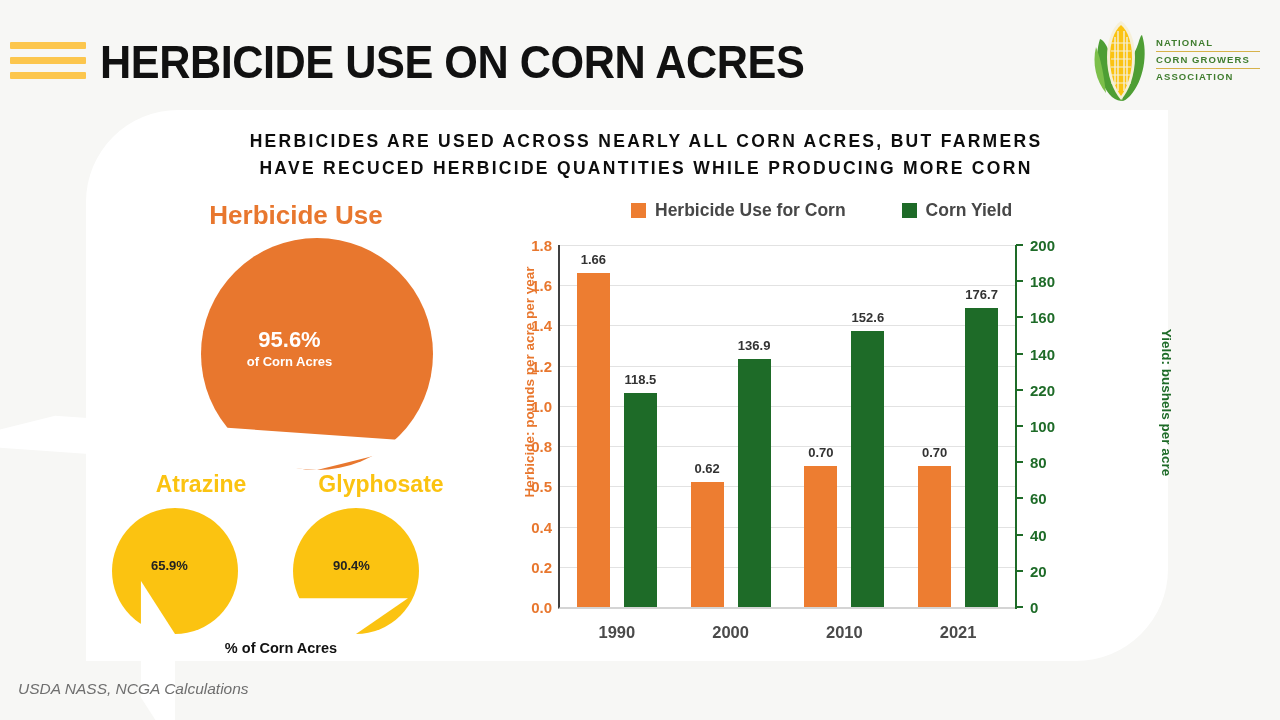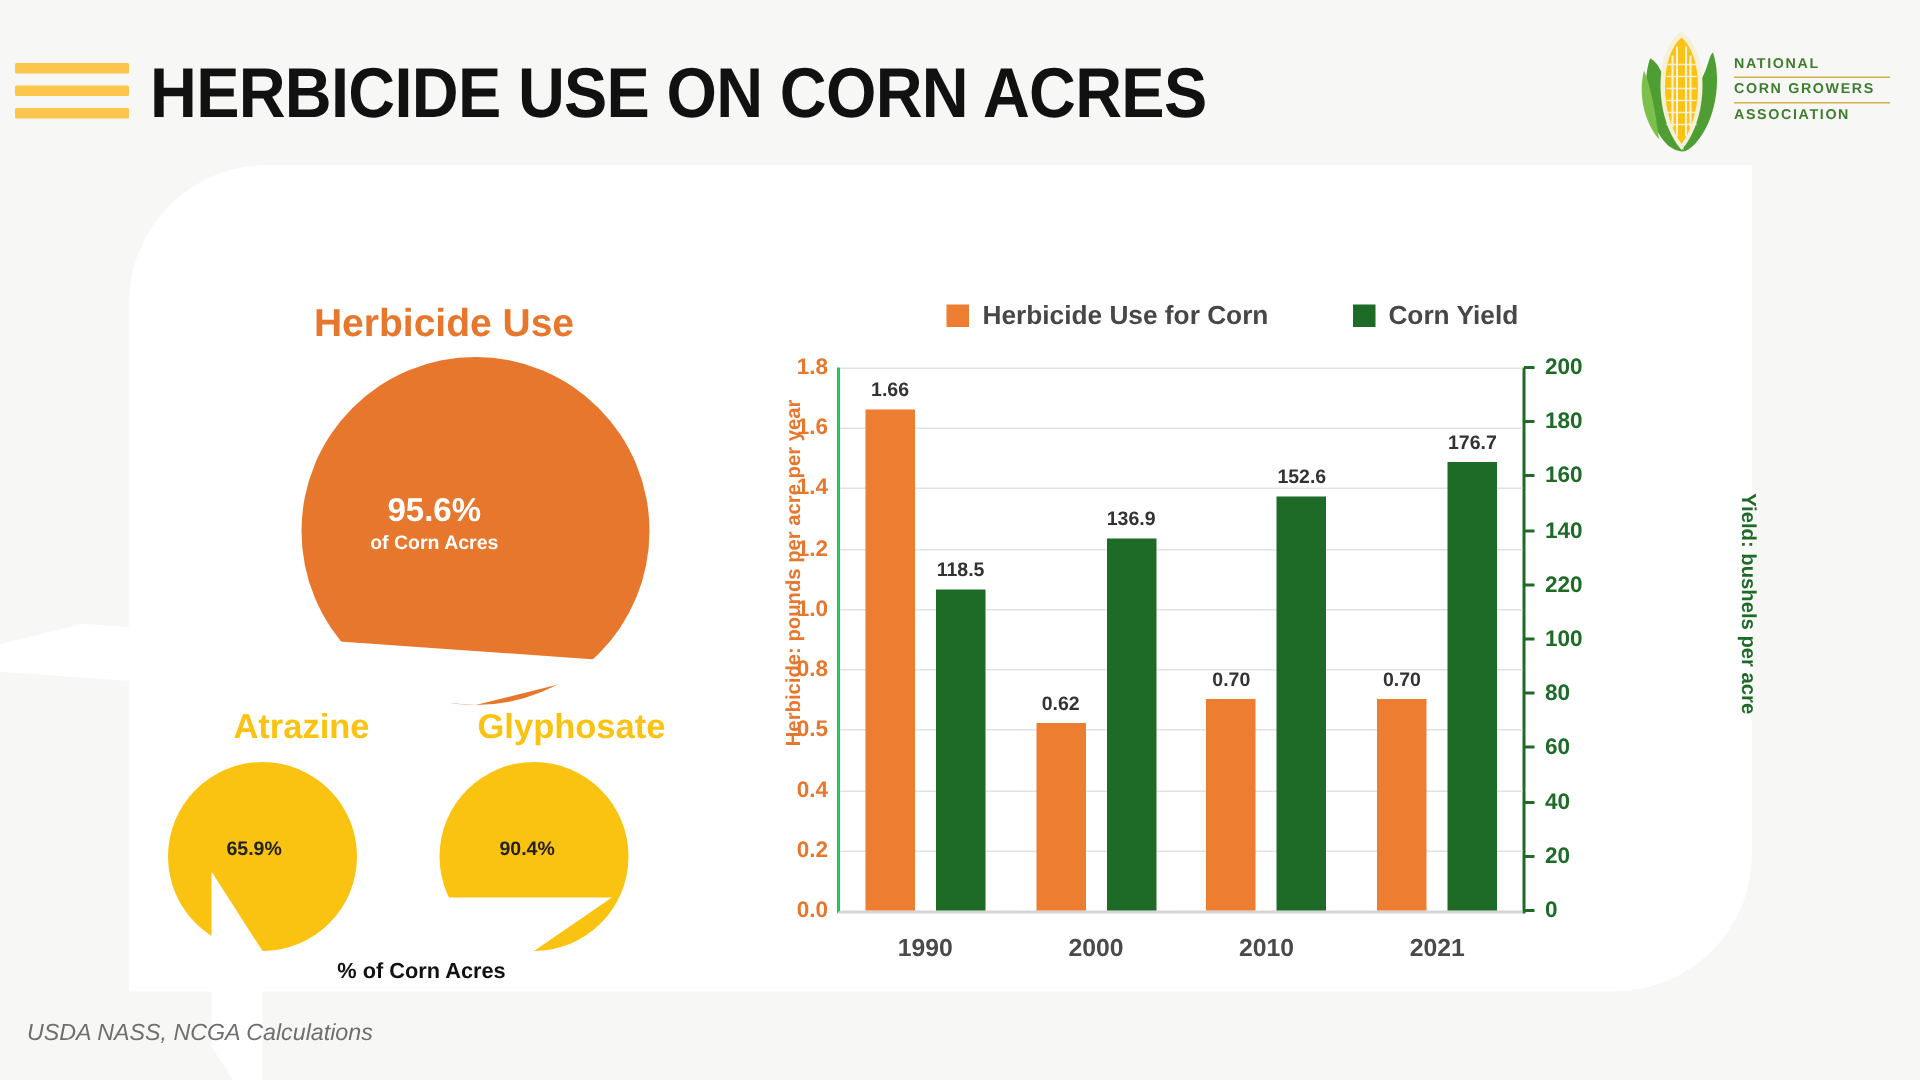--- a/index.html
+++ b/index.html
@@ -298,21 +298,21 @@
     left: 0px;
     width: 7px; height: 2px;
     background: #1e6b28;
     transform: translateY(-50%);
   }
 
   #plot {
     position: absolute;
     left: 72px; top: 0px;
     width: 455px; height: 362px;
-    border-left: 2px solid #22c55e;
+    border-left: 2px solid #404040;
     border-bottom: 2px solid #d4d4d4;
     box-sizing: content-box;
   }
   #plot .gridline {
     position: absolute;
     left: 0; width: 455px;
     height: 1px;
     background: #e2e2e2;
   }
   #axis-right-line {
@@ -394,20 +394,24 @@
       <div class="rule"></div>
       <div class="line">CORN GROWERS</div>
       <div class="rule"></div>
       <div class="line">ASSOCIATION</div>
     </div>
   </div>
 </div>
 
 <div id="card">
 
+  <div id="subtitle">
+    <span>HERBICIDES ARE USED ACROSS NEARLY ALL CORN ACRES, BUT FARMERS</span>
+    <span class="l2">HAVE RECUCED HERBICIDE QUANTITIES WHILE PRODUCING MORE CORN</span>
+  </div>
 
   <div id="left-panel">
 
     <div class="pie-heading" id="herbicide-use-title">Herbicide Use</div>
 
     <div class="pie" id="pie-main">
       <div class="notch"></div>
     </div>
     <div id="pie-main-label">
       <span id="pie-main-pct">95.6%</span>

